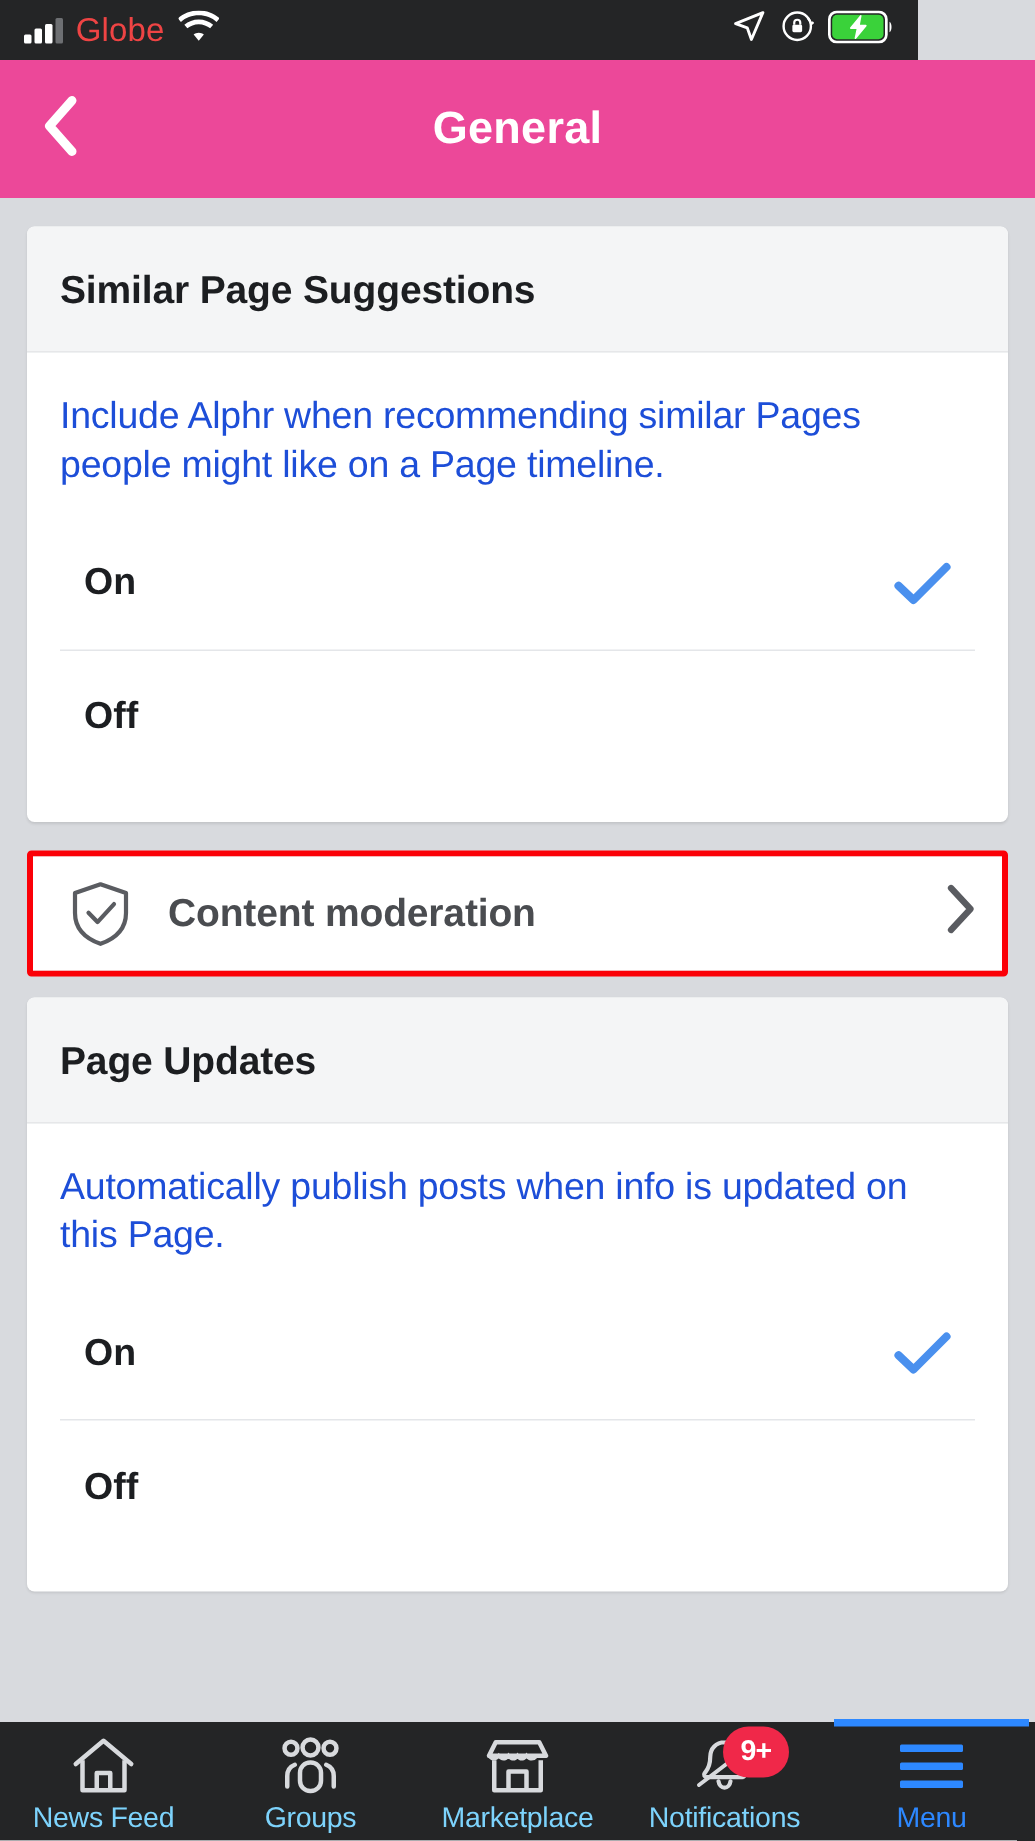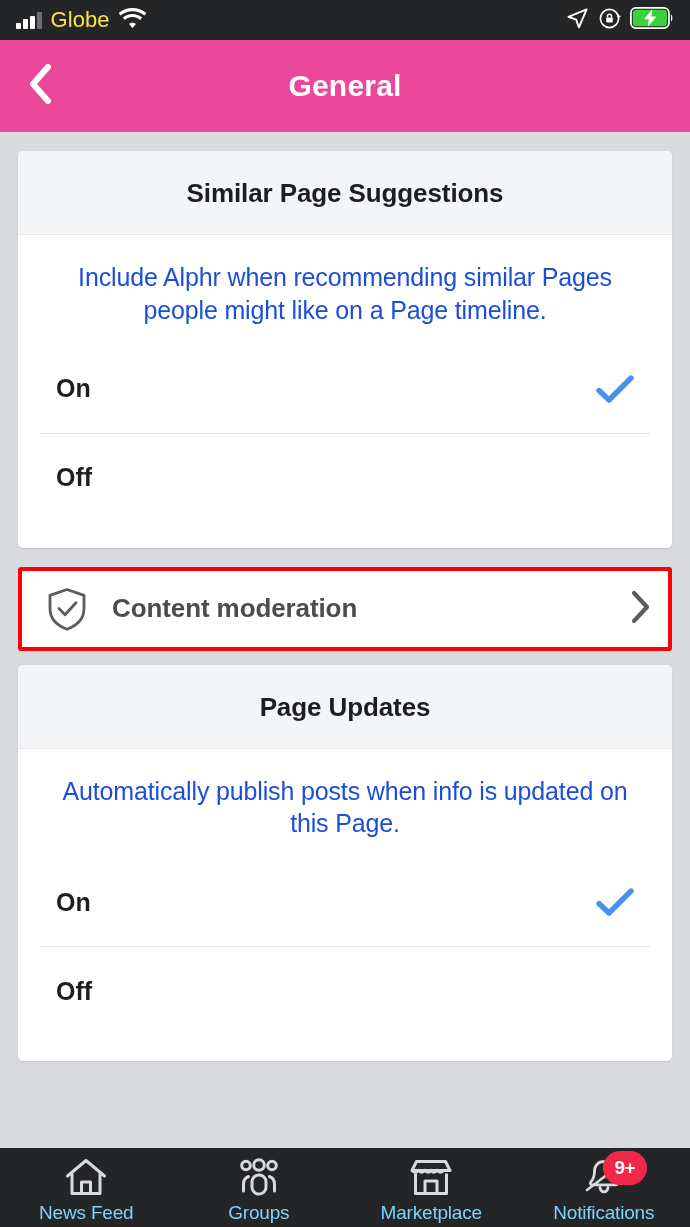--- a/index.html
+++ b/index.html
@@ -7,22 +7,22 @@
   body {
     font-family:"Liberation Sans", sans-serif;
     background:#d8dade;
     overflow:hidden;
     -webkit-font-smoothing:antialiased;
   }
   #screen { position:relative; width:690px; height:1227px; background:#d8dade; }
 
   
   .statusbar {
-    position:absolute; top:0; left:0; width:690px; height:40px;
-    background:#242526; color:#fde047;
+    position:absolute; top:0; left:0; width:612px; height:40px;
+    background:#242526; color:#ef4444;
     display:flex; padding:0 16px;
   }
   .sb-left { display:flex; align-items:center; gap:9px; flex:1; }
   .sb-center { position:absolute; left:0; right:0; text-align:center;
                font-size:22px; font-weight:400; letter-spacing:.2px; pointer-events:none; }
   .sb-right { display:flex; align-items:center; gap:9px; margin-left:auto; z-index:2; }
   .carrier { font-size:22px; font-weight:400; letter-spacing:.1px; }
   .bars { display:flex; align-items:flex-end; gap:2.5px; height:17px; }
   .bars i { width:4.5px; background:#fff; border-radius:1px; display:block; }
   .bars i:nth-child(1){height:6px}
@@ -40,21 +40,21 @@
     position:absolute; left:0; right:0; text-align:center;
     color:#fff; font-size:30px; font-weight:bold; letter-spacing:.2px;
     pointer-events:none;
   }
 
   
   .content { position:absolute; top:132px; left:0; width:690px; height:1016px;
              background:#d8dade; padding:0; }
 
   .card { background:#ffffff; border-radius:5px; margin:0 18px 14px 18px;
-          box-shadow:0 1px 2px rgba(0,0,0,.10); overflow:hidden;text-align:center; }
+          box-shadow:0 1px 2px rgba(0,0,0,.10); overflow:hidden; }
   .card.first { margin-top:19px; }
 
   .card-header {
     background:#f4f5f6; padding:27px 22px 25px 22px;
     font-size:26px; font-weight:bold; color:#1c1e21; letter-spacing:-.1px;
     border-bottom:1px solid #e6e7e9;
   }
   .card-desc {
     padding:26px 22px 18px 22px; font-size:25px; line-height:1.31;
     color:#1d4ed8; letter-spacing:-.15px;
@@ -261,16 +261,25 @@
         <svg width="42" height="40" viewBox="0 0 42 40">
           <path d="M21 4.5c-5.6 0-9.5 4.2-9.5 9.7 0 7.2-2.5 9.2-3.8 11-0.8 1.1 0 2.6 1.4 2.6h23.8c1.4 0 2.2-1.5 1.4-2.6-1.3-1.8-3.8-3.8-3.8-11 0-5.5-3.9-9.7-9.5-9.7z" fill="none" stroke="#d8dadd" stroke-width="2.8" stroke-linejoin="round"></path>
           <path d="M17 30.5c0.4 2.6 2 4.3 4 4.3s3.6-1.7 4-4.3" fill="none" stroke="#d8dadd" stroke-width="2.8" stroke-linecap="round"></path>
           <path d="M4 33L38 7" fill="none" stroke="#d8dadd" stroke-width="2.6" stroke-linecap="round"></path>
         </svg>
         <span class="badge">9+</span>
       </span>
       <span class="tlabel">Notifications</span>
     </div>
 
+    <div class="tab active">
+      <span class="indicator"></span>
+      <span class="ticon burger">
+        <i></i>
+          <i></i>
+          <i></i>
+      </span>
+      <span class="tlabel">Menu</span>
+    </div>
 
   </div>
 
 </div>
 
 </body></html>

